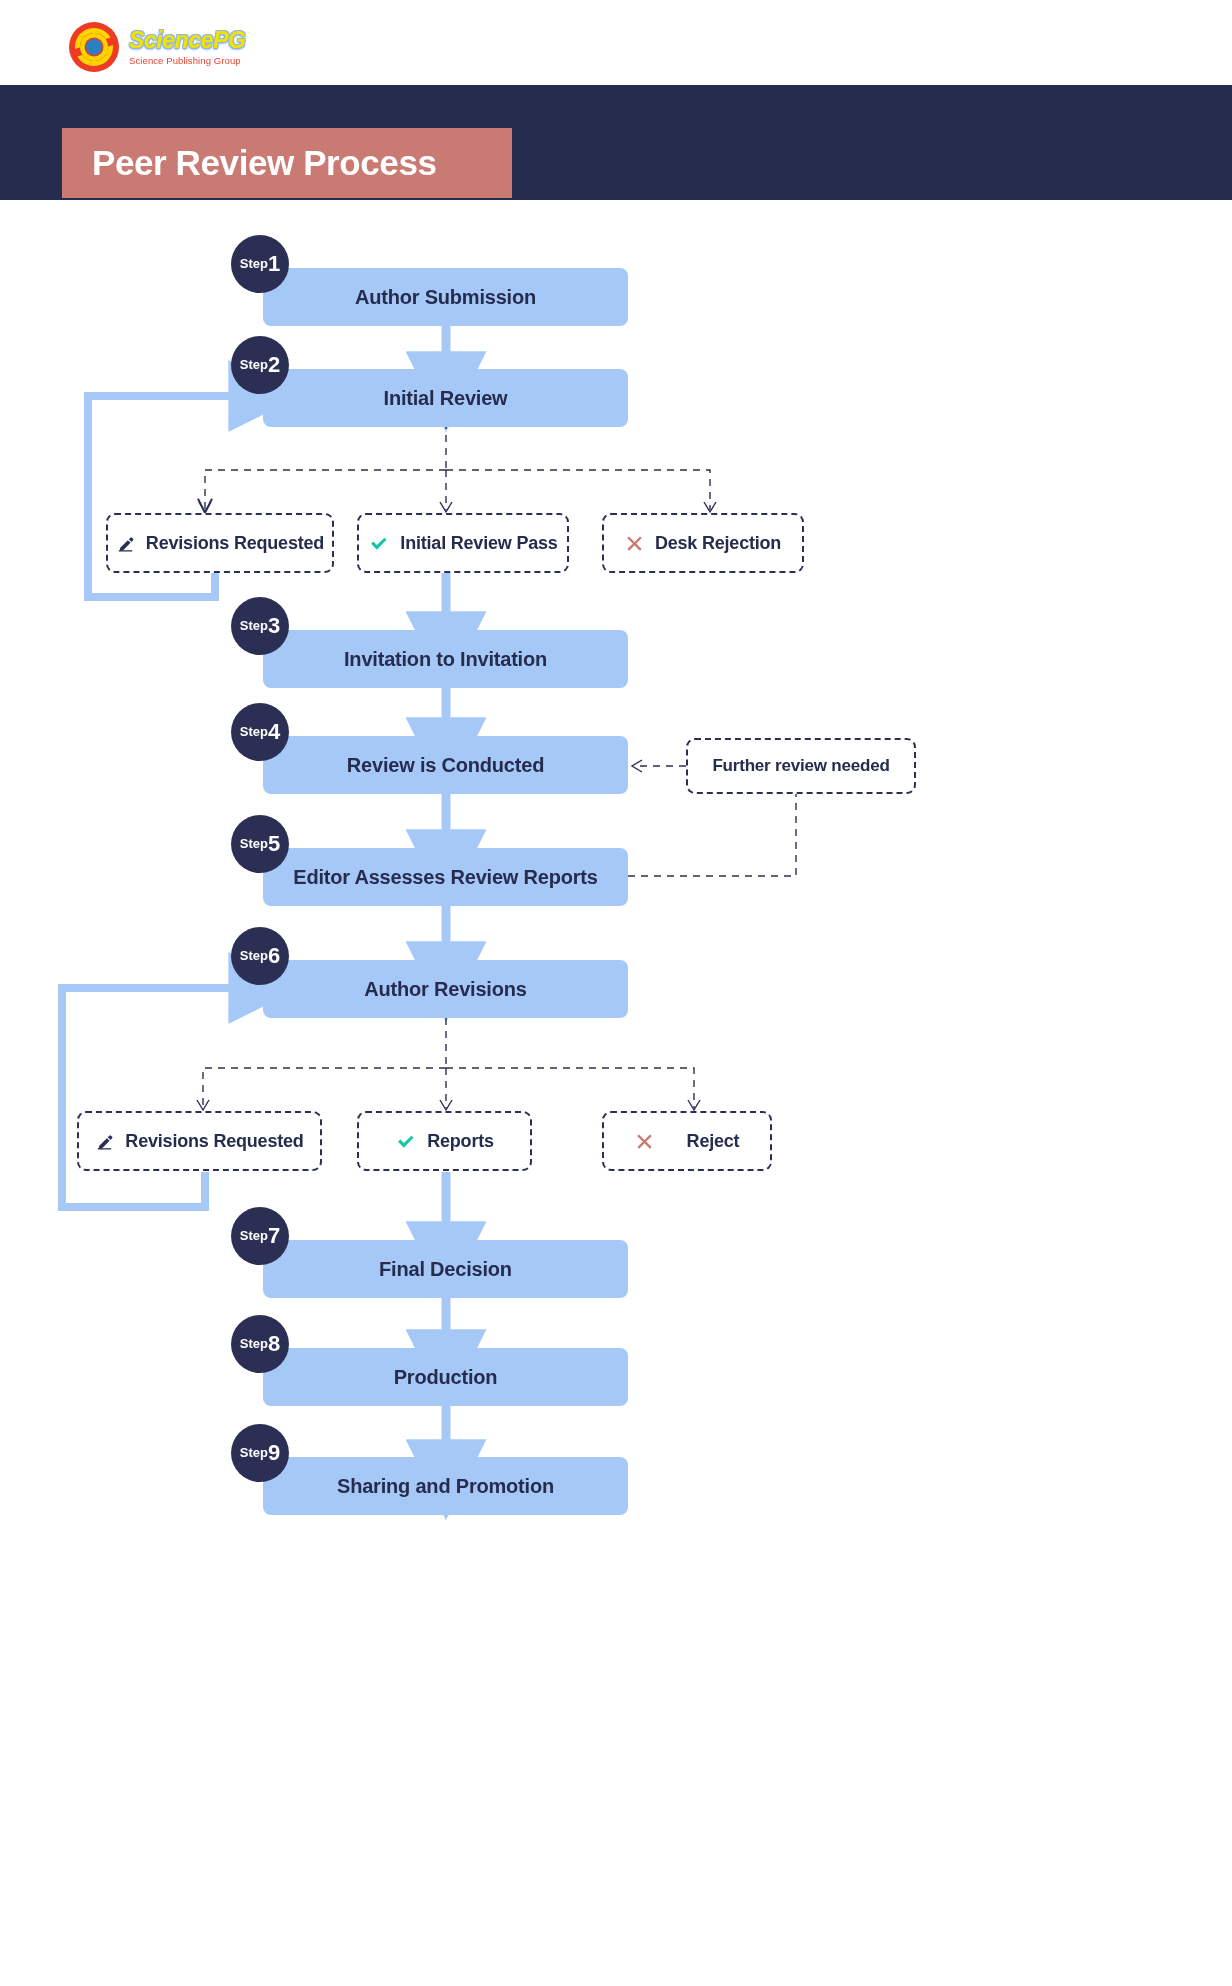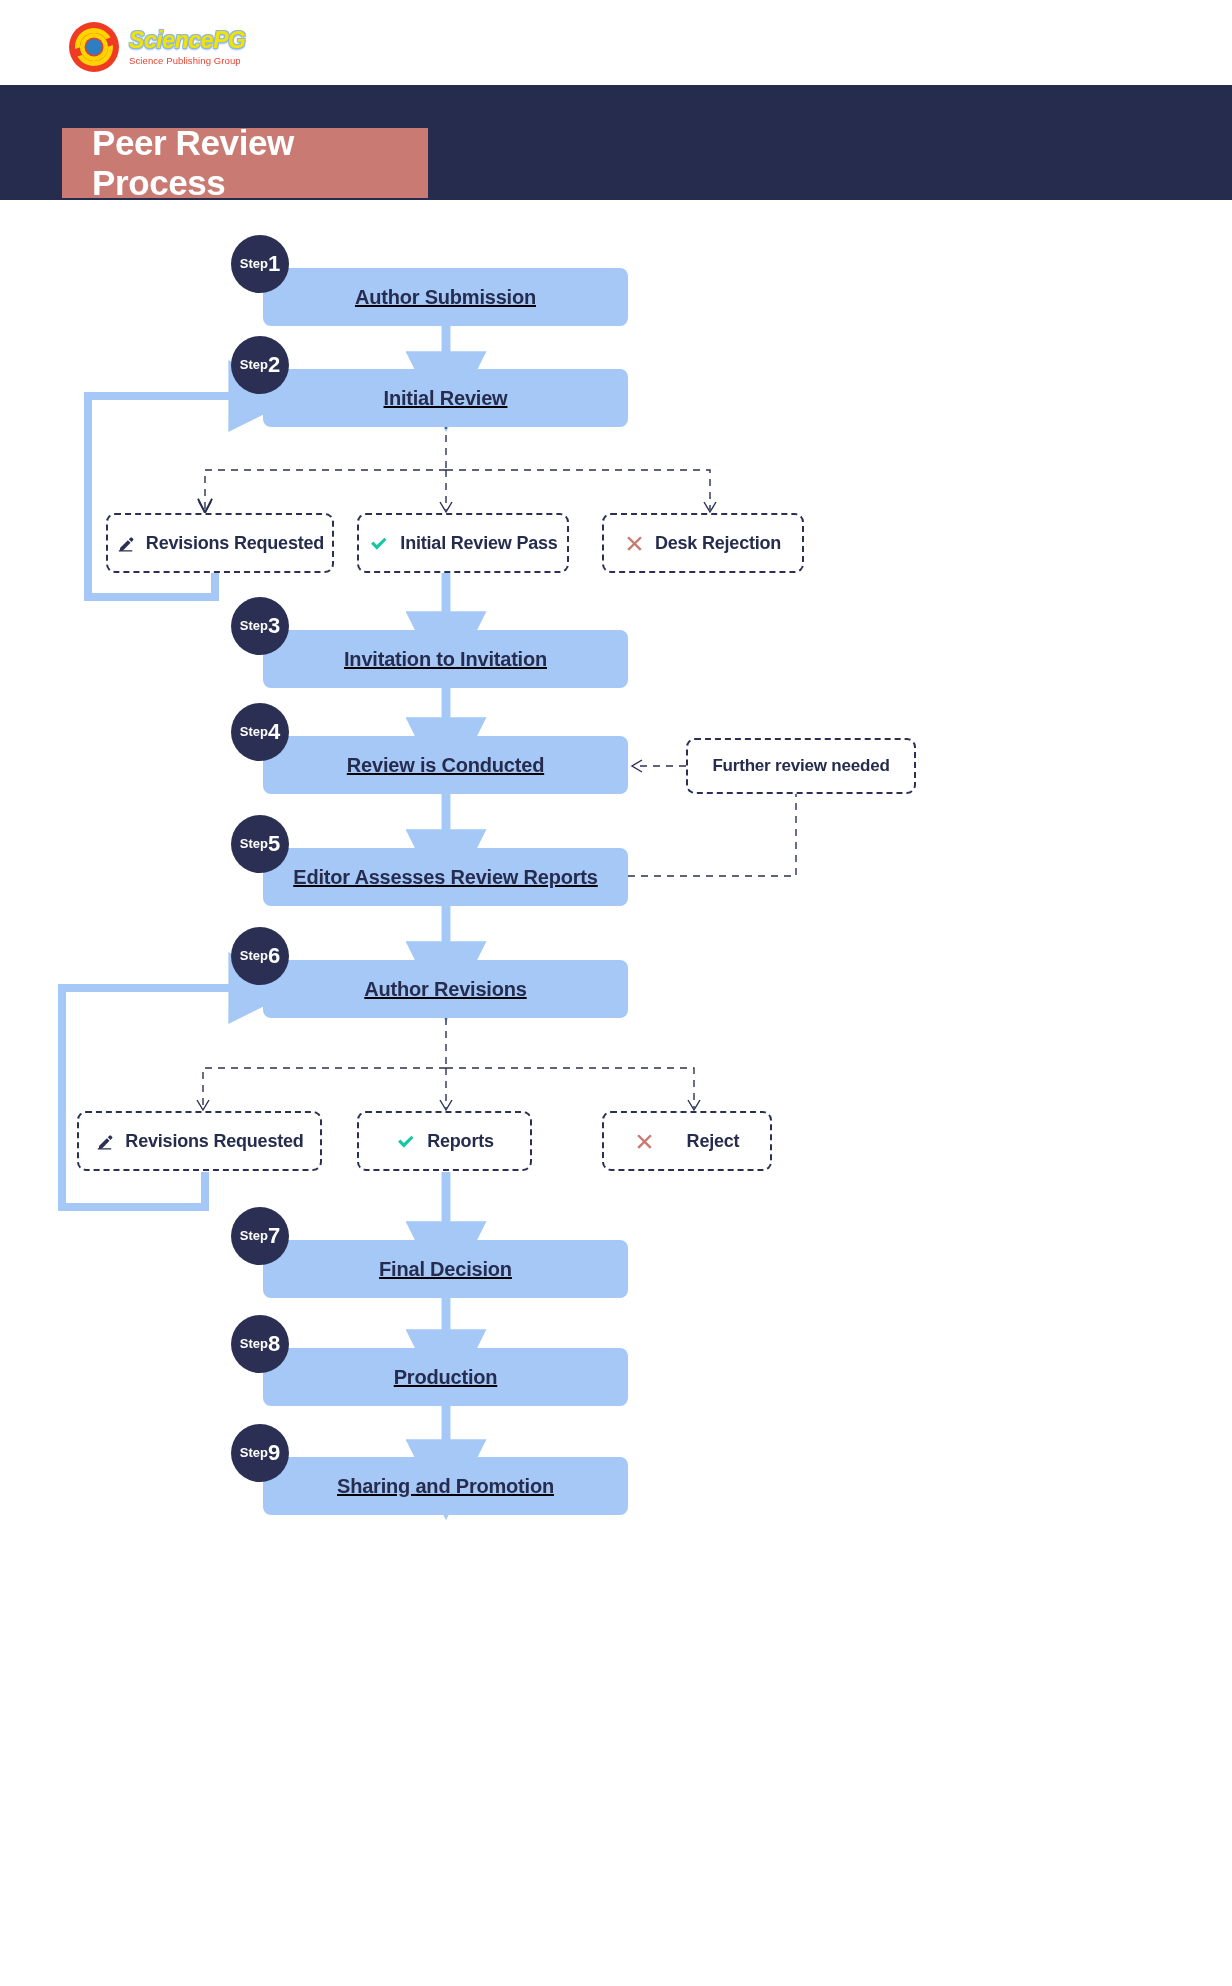--- a/index.html
+++ b/index.html
@@ -20,37 +20,37 @@
     text-shadow: 1px 1px 0 #8fb6e0, -1px -1px 0 #8fb6e0, 1px -1px 0 #8fb6e0, -1px 1px 0 #8fb6e0, 0 2px 2px rgba(140,175,215,.85);
     letter-spacing: -0.4px;
   }
   .logo-sub { font-size: 9.5px; color: #e8422f; margin-top: 4px; letter-spacing: .1px; }
 
   .header-band {
     position: absolute; left: 0; top: 85px; width: 1232px; height: 115px;
     background: #262c4e;
   }
   .title-banner {
-    position: absolute; left: 62px; top: 128px; width: 366px; height: 70px;
+    position: absolute; left: 62px; top: 128px; width: 450px; height: 70px;
     background: #c97a72; display: flex; align-items: center;
   }
   .title-text {
     color: #ffffff; font-size: 35px; font-weight: bold; letter-spacing: -0.4px;
     padding-left: 30px;
   }
 
   
   #flow { position: absolute; left: 0; top: 200px; width: 1232px; height: 1786px; }
   .svg-layer { position: absolute; left:0; top:0; width: 1232px; height: 1786px; }
 
   
   .step-node {
     position: absolute; width: 365px; height: 58px;
     background: #a6c8f7; border-radius: 8px;
-    display: flex; align-items: center; justify-content: center; text-decoration: underline;
+    display: flex; align-items: center; justify-content: center;
   }
   .step-node .label {
     color: #262c4e; font-size: 20px; font-weight: bold; letter-spacing: -0.2px;
     text-align: center;
   }
   .step-badge {
     position: absolute; width: 58px; height: 58px; border-radius: 50%;
     background: #2a2f53; color: #ffffff;
     display: flex; flex-direction: row; align-items: center; justify-content: center;
     line-height: 1;

